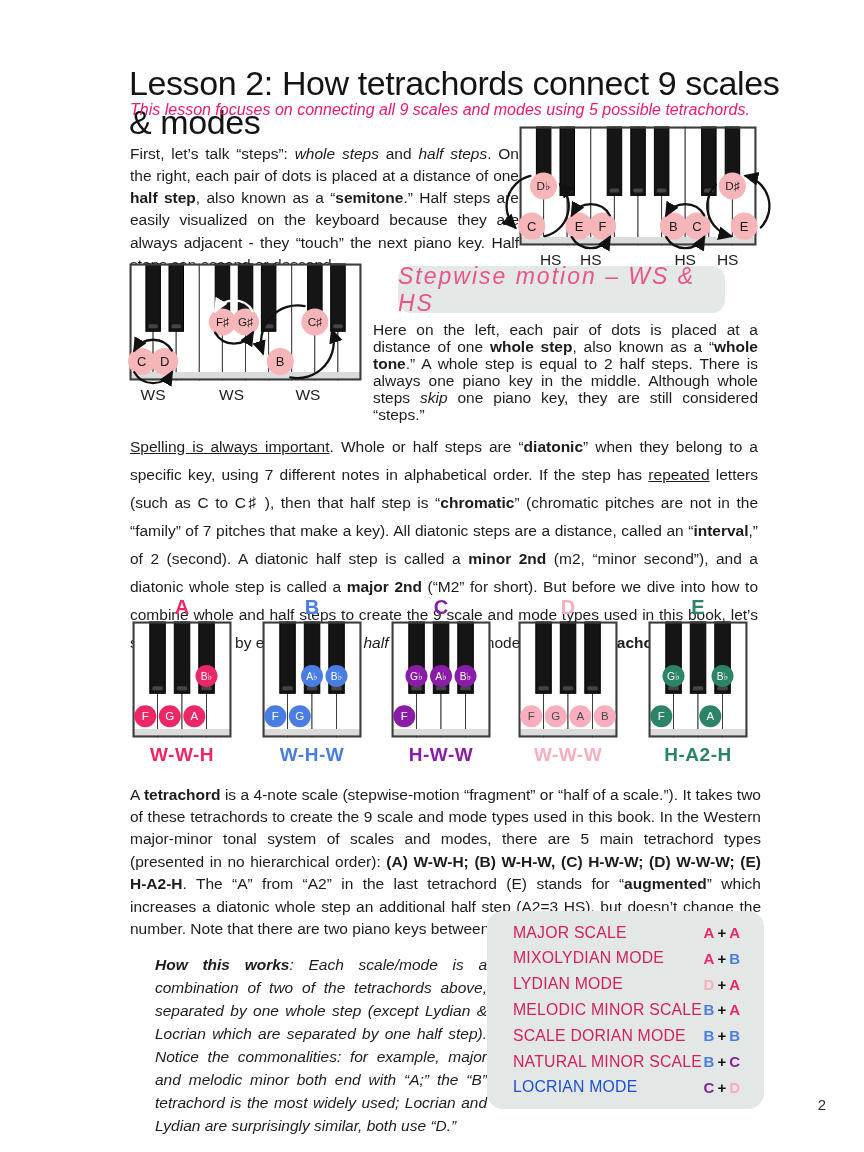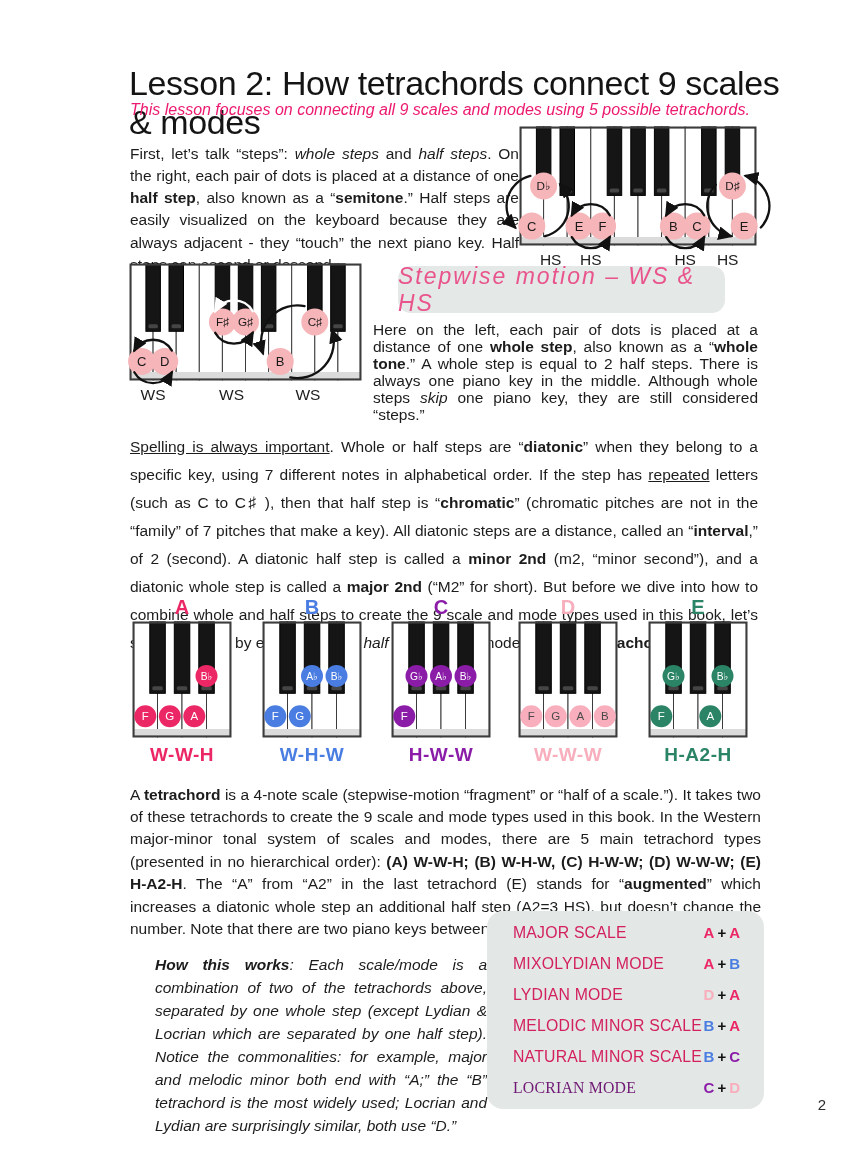--- a/index.html
+++ b/index.html
@@ -379,23 +379,27 @@
       </div>
       <div class="scale-row">
         <span class="scale-name" style="color: rgb(211, 33, 95);">LYDIAN MODE</span>
         <span class="scale-formula"><span style="color: rgb(248, 174, 188);">D</span><span class="plus">+</span><span style="color: rgb(236, 39, 102);">A</span></span>
       </div>
       <div class="scale-row">
         <span class="scale-name" style="color: rgb(211, 33, 95);">MELODIC MINOR SCALE</span>
         <span class="scale-formula"><span style="color: rgb(74, 125, 226);">B</span><span class="plus">+</span><span style="color: rgb(236, 39, 102);">A</span></span>
       </div>
       <div class="scale-row">
+        <span class="scale-name" style="color: rgb(211, 33, 95);">SCALE DORIAN MODE</span>
+        <span class="scale-formula"><span style="color: rgb(74, 125, 226);">B</span><span class="plus">+</span><span style="color: rgb(74, 125, 226);">B</span></span>
+      </div>
+      <div class="scale-row">
         <span class="scale-name" style="color: rgb(211, 33, 95);">NATURAL MINOR SCALE</span>
         <span class="scale-formula"><span style="color: rgb(74, 125, 226);">B</span><span class="plus">+</span><span style="color: rgb(139, 28, 168);">C</span></span>
       </div>
       <div class="scale-row">
-        <span class="scale-name" style="color: #701a75; font-family: Liberation Serif, serif;">LOCRIAN MODE</span>
+        <span class="scale-name" style="color: #1d4ed8;">LOCRIAN MODE</span>
         <span class="scale-formula"><span style="color: rgb(139, 28, 168);">C</span><span class="plus">+</span><span style="color: rgb(248, 174, 188);">D</span></span>
       </div>
     </div>
 
   <div id="page-number">2</div>
 </div>
 
 </body></html>

